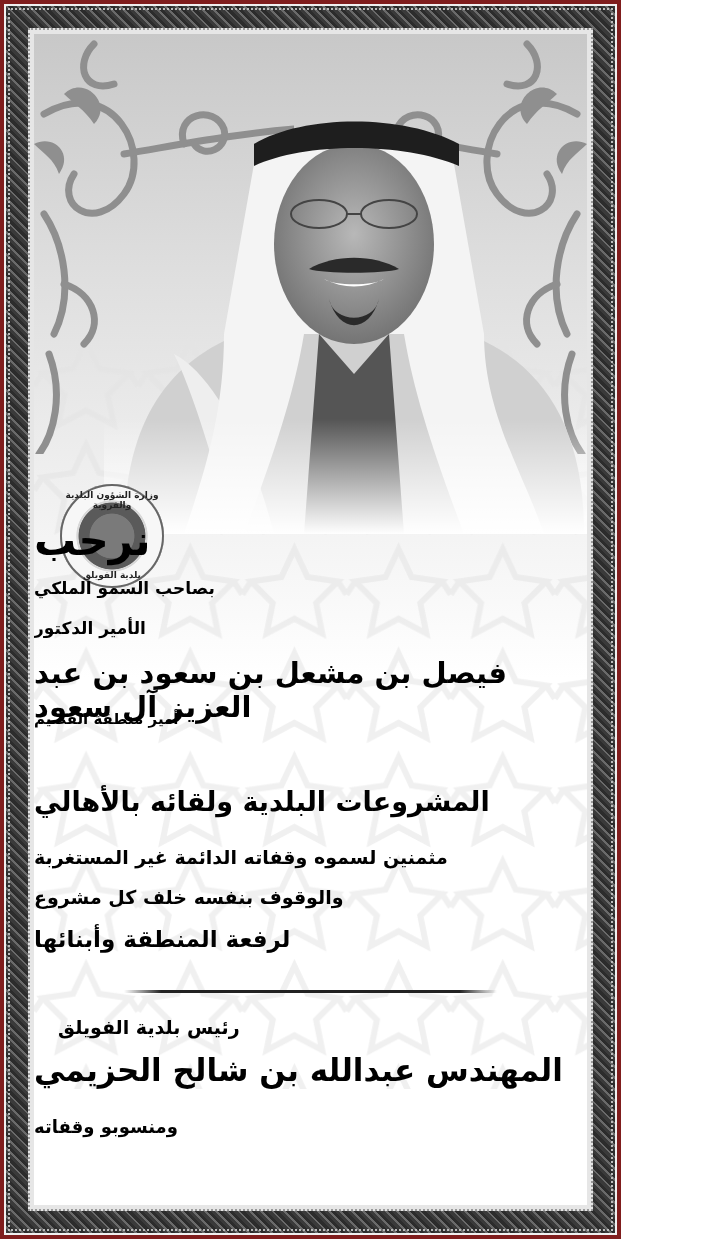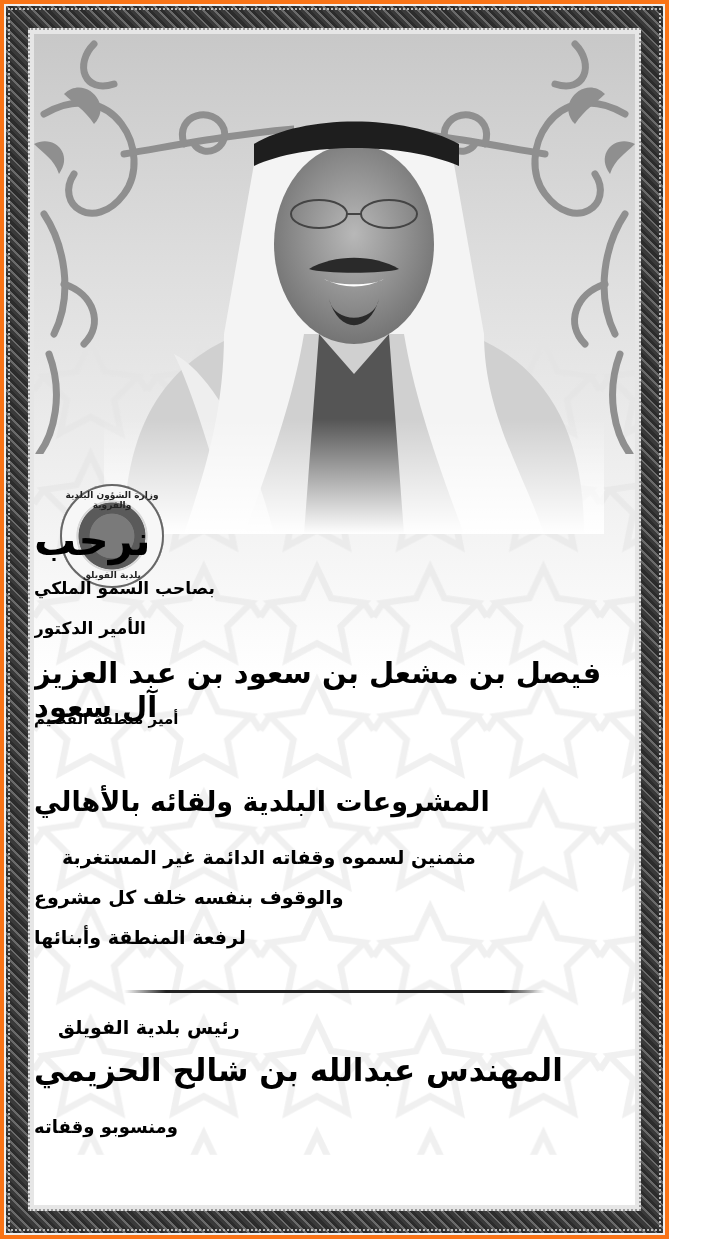--- a/index.html
+++ b/index.html
@@ -1,17 +1,17 @@
 <!DOCTYPE html>
 <html><head>
 <meta charset="utf-8">
 <style>
   html,body{margin:0;padding:0;background:#ffffff;}
   body{width:705px;height:1239px;position:relative;overflow:hidden;font-family:"DejaVu Sans","Liberation Sans",sans-serif;}
-  .frame-outer{position:absolute;left:0;top:0;width:669px;height:1239px;background:#f97316;box-sizing:border-box;}
+  .frame-outer{position:absolute;left:0;top:0;width:621px;height:1239px;background:#7f1d1d;box-sizing:border-box;}
   .frame-band{position:absolute;left:4px;top:4px;right:4px;bottom:4px;
     background:
       repeating-linear-gradient(45deg,#3a3a3a 0 3px,#6a6a6a 3px 5px,#2c2c2c 5px 8px),
       #3a3a3a;
     border:2px solid #f0f0f0;box-sizing:border-box;}
   .frame-band::after{content:"";position:absolute;inset:2px;border:2px dotted #bdbdbd;}
   .frame-inner-line{position:absolute;left:28px;top:28px;right:28px;bottom:28px;border:2px dotted #9a9a9a;background:#e6e6e6;box-sizing:border-box;}
   .content{position:absolute;left:34px;top:34px;right:34px;bottom:34px;overflow:hidden;
     background:linear-gradient(#c8c8c8 0%,#dedede 20%,#f3f3f3 42%,#ffffff 55%,#ffffff 100%);}
   
@@ -24,23 +24,23 @@
   .logo-top{position:absolute;left:0;top:6px;width:104px;text-align:center;font-size:9px;color:#222;font-weight:bold;}
   .logo-bottom{position:absolute;left:0;bottom:8px;width:104px;text-align:center;font-size:9px;color:#222;font-weight:bold;}
   .text{position:absolute;left:0;right:0;text-align:left;direction:rtl;color:#000;}
   .t-welcome{top:482px;font-size:42px;font-weight:bold;letter-spacing:14px;}
   .t-honor{top:544px;font-size:17px;font-weight:bold;}
   .t-prince{top:584px;font-size:17px;font-weight:bold;letter-spacing:2px;}
   .t-name{top:622px;font-size:29px;font-weight:bold;}
   .t-title{top:676px;font-size:15px;font-weight:bold;}
   .t-occ1{top:708px;font-size:27px;font-weight:bold;}
   .t-occ2{top:752px;font-size:27px;font-weight:bold;}
-  .t-thanks1{top:812px;font-size:19px;font-weight:bold;padding-left:28px;}
+  .t-thanks1{top:812px;font-size:19px;font-weight:bold;}
   .t-thanks2{top:852px;font-size:19px;font-weight:bold;letter-spacing:3px;}
-  .t-thanks3{top:892px;font-size:19px;font-weight:bold;letter-spacing:3px;}
+  .t-thanks3{top:892px;font-size:23px;font-weight:bold;letter-spacing:3px;}
   .divider{position:absolute;left:90px;right:90px;top:956px;height:3px;
     background:linear-gradient(90deg,rgba(0,0,0,0),#222 10%,#222 90%,rgba(0,0,0,0));}
   .t-mayor-role{top:982px;font-size:19px;font-weight:bold;margin-left:24px;}
   .t-mayor-name{top:1018px;font-size:31px;font-weight:bold;}
   .t-staff{top:1082px;font-size:18px;font-weight:bold;}
 </style>
 </head>
 <body>
 
 <div class="frame-outer">

